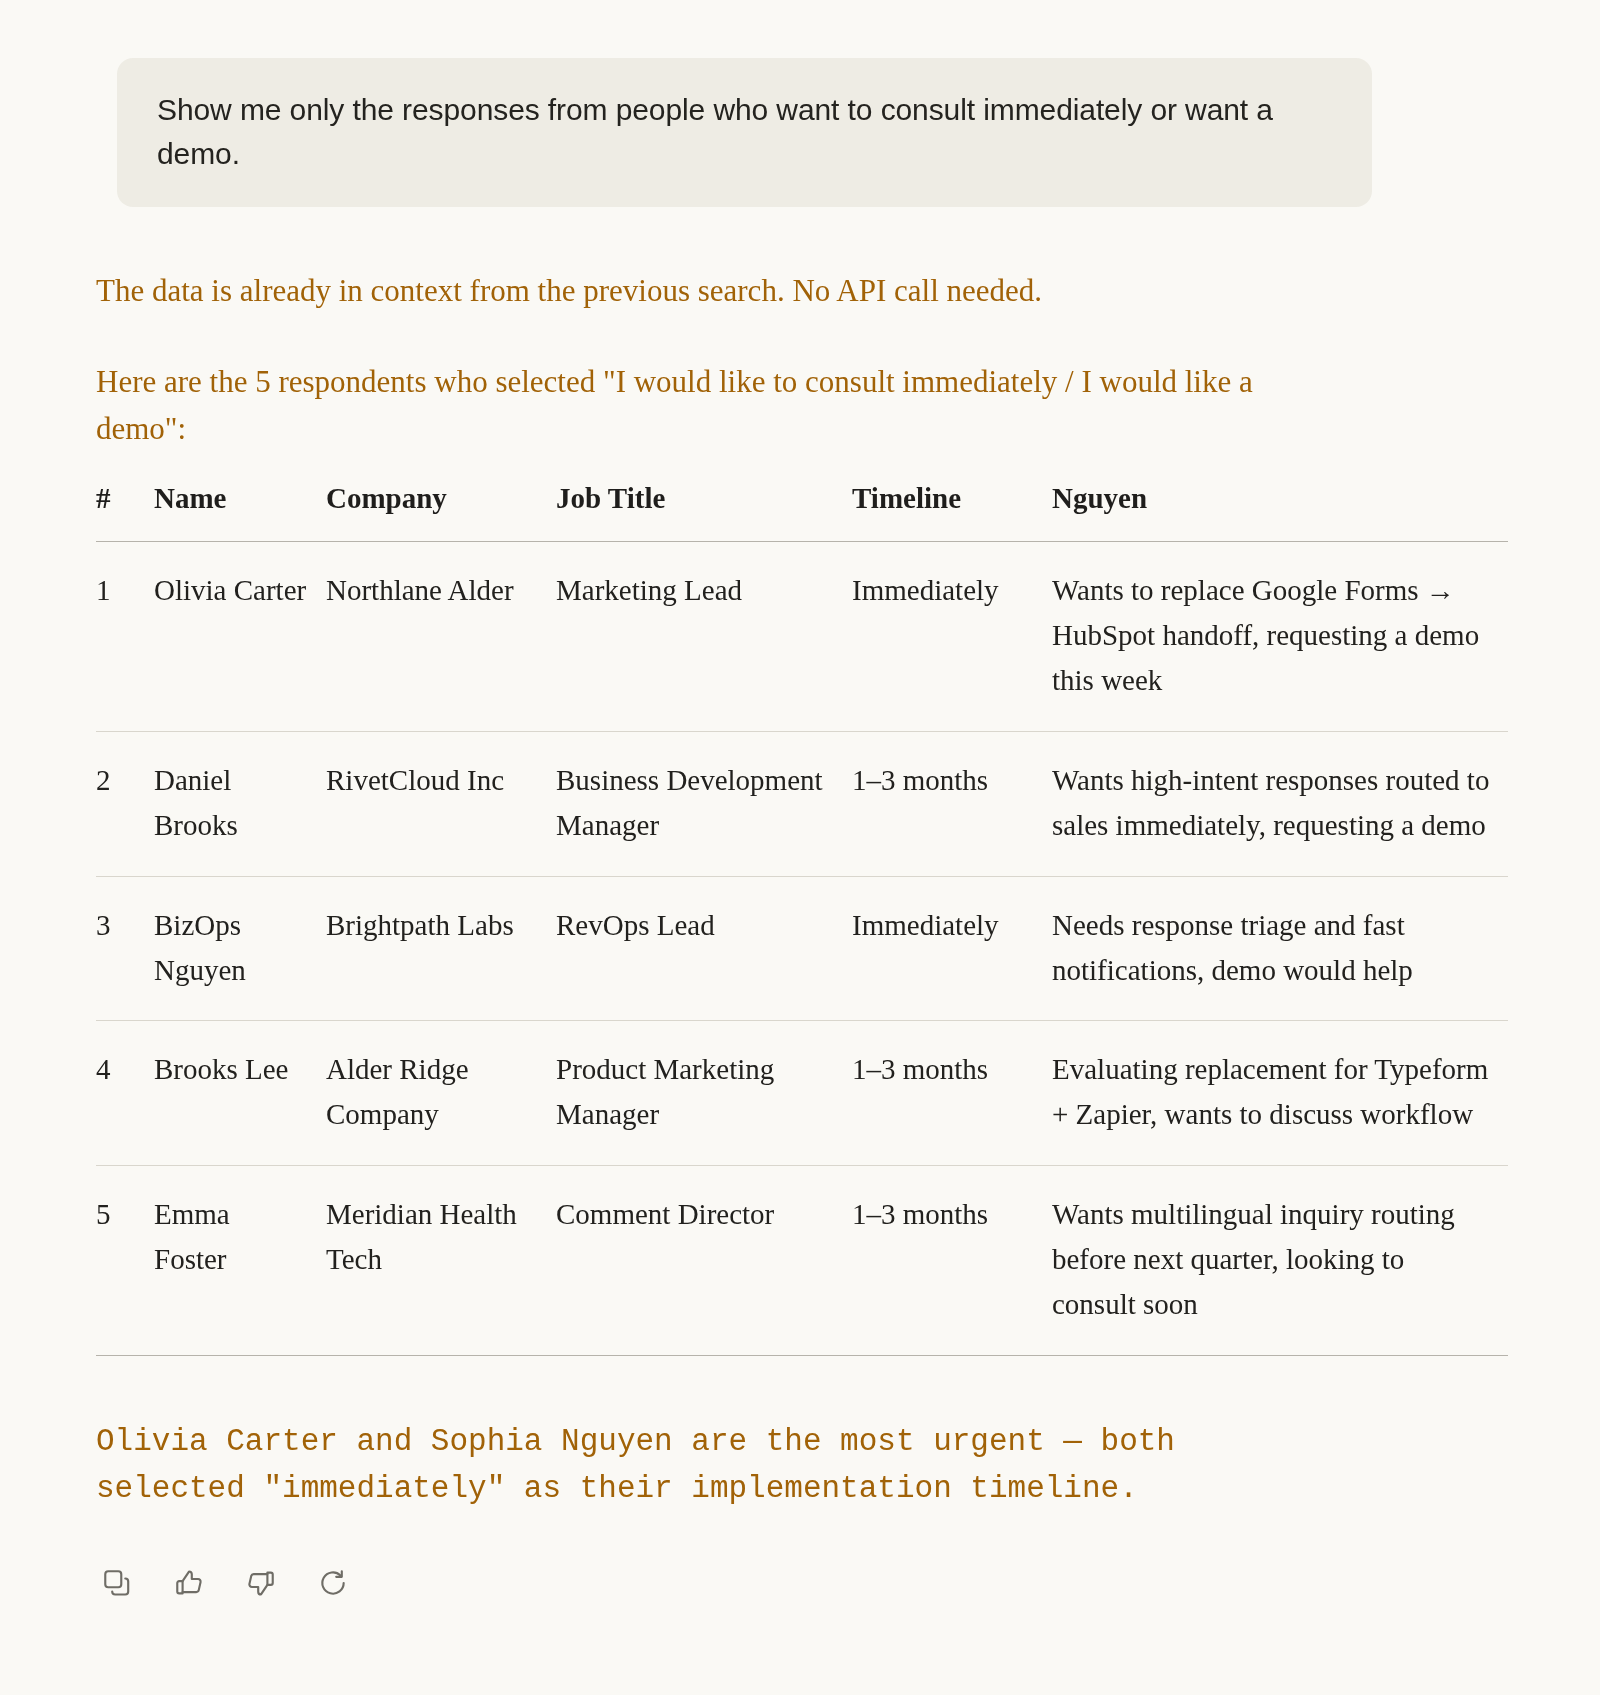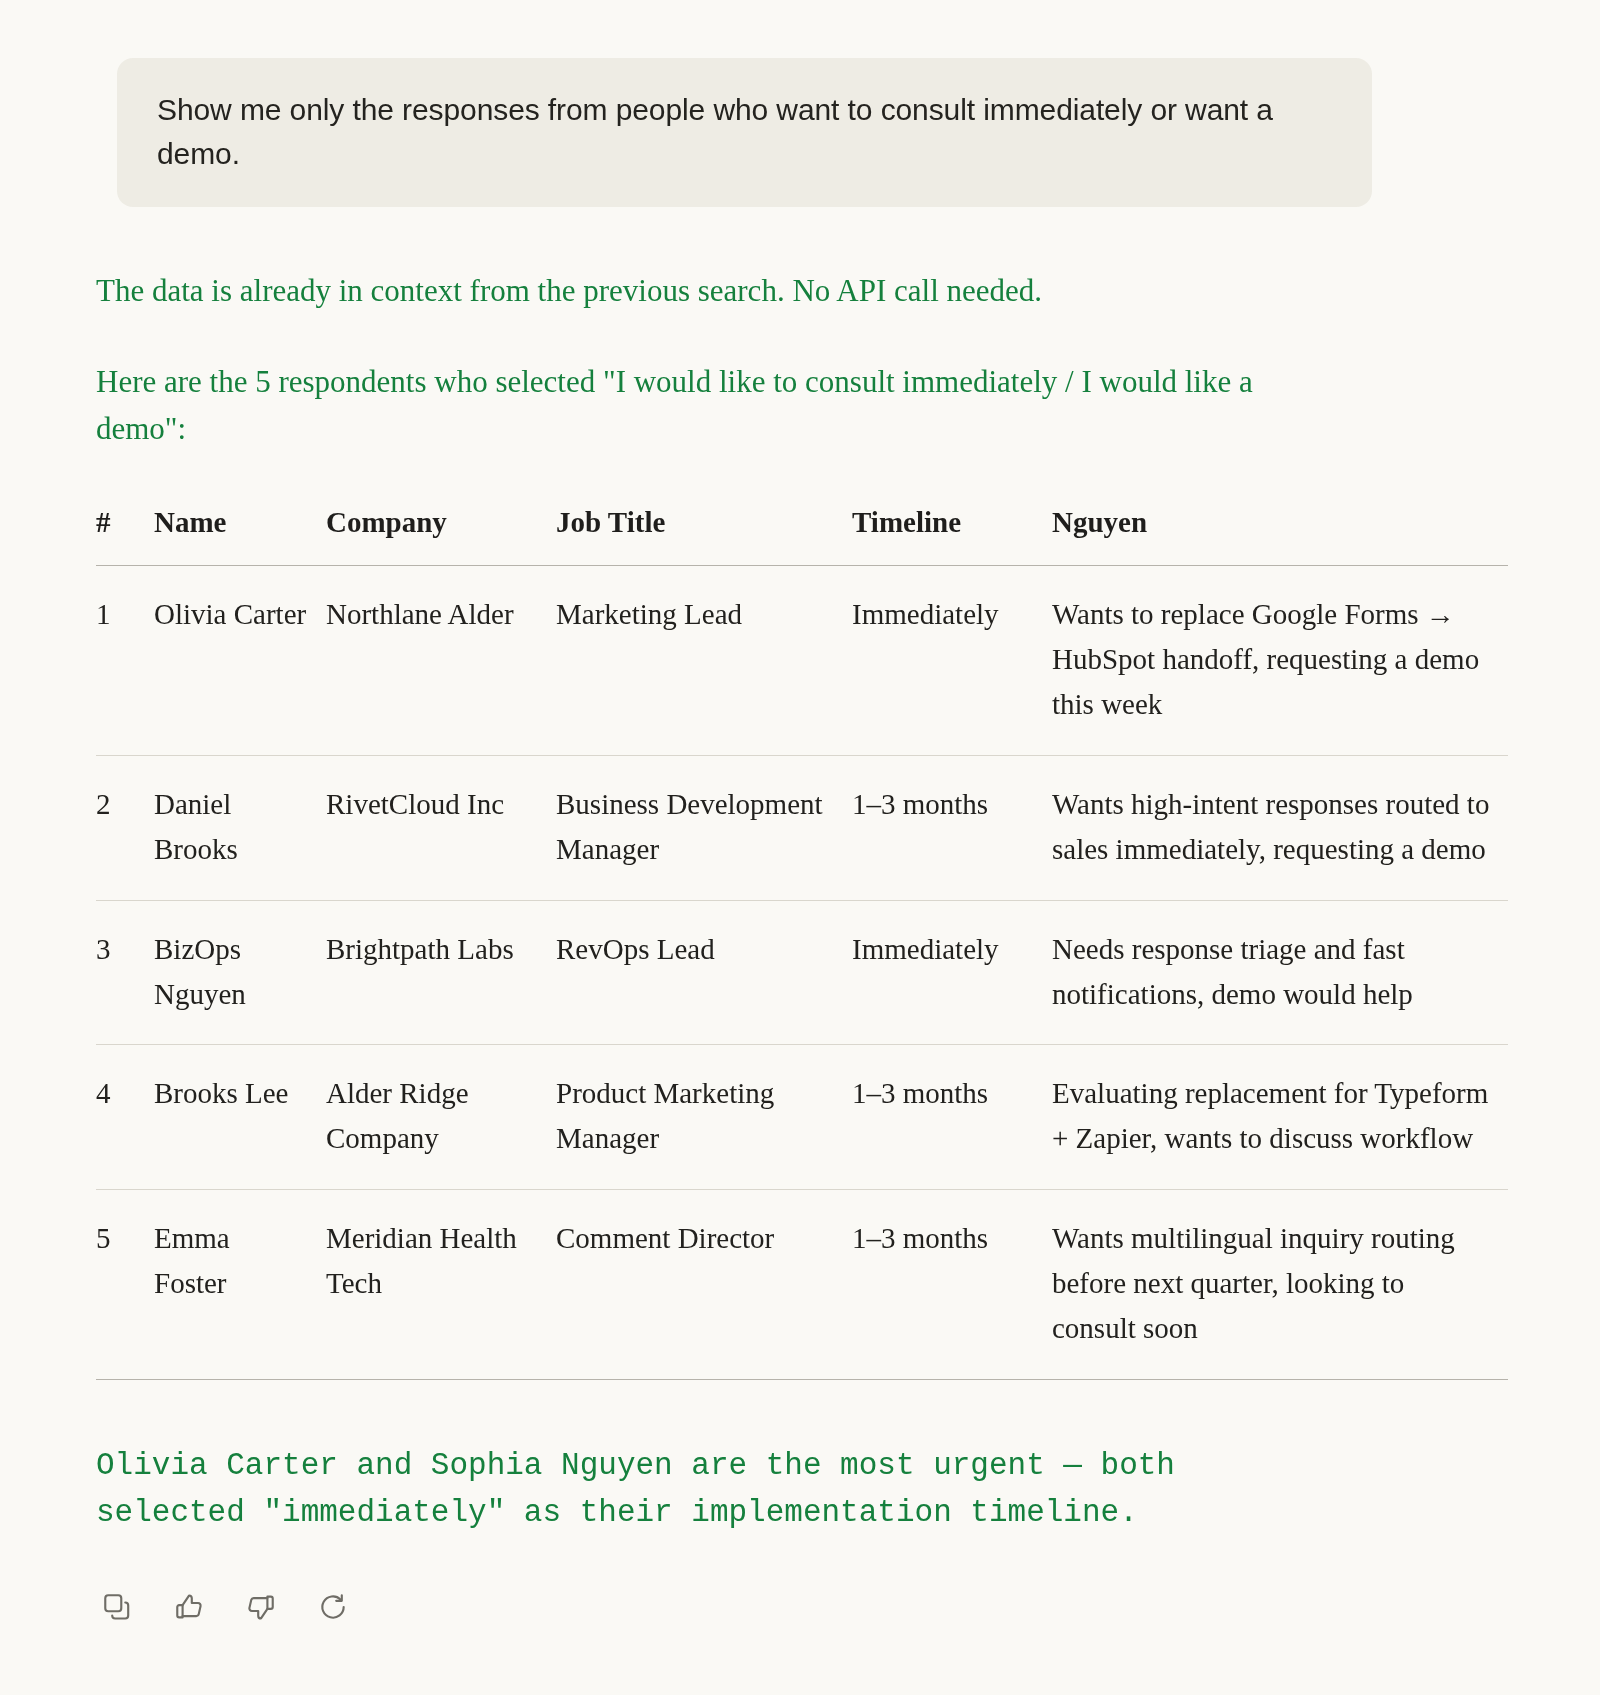--- a/index.html
+++ b/index.html
@@ -46,25 +46,25 @@
 
   
   .assistant {
     padding: 60px 100px 0 96px;
     box-sizing: border-box;
   }
   .assistant p.para {
     margin: 0 0 44px 0;
     font-size: 31px;
     line-height: 1.52;
-    color: #15803d;
+    color: #a16207;
     max-width: 1400px;
   }
   .assistant p.para.tight {
-    margin-bottom: 50px;
+    margin-bottom: 26px;
   }
 
   
   table.resp-table {
     border-collapse: collapse;
     width: 1412px;
     table-layout: fixed;
     margin: 0 0 0 0;
   }
   table.resp-table th {

